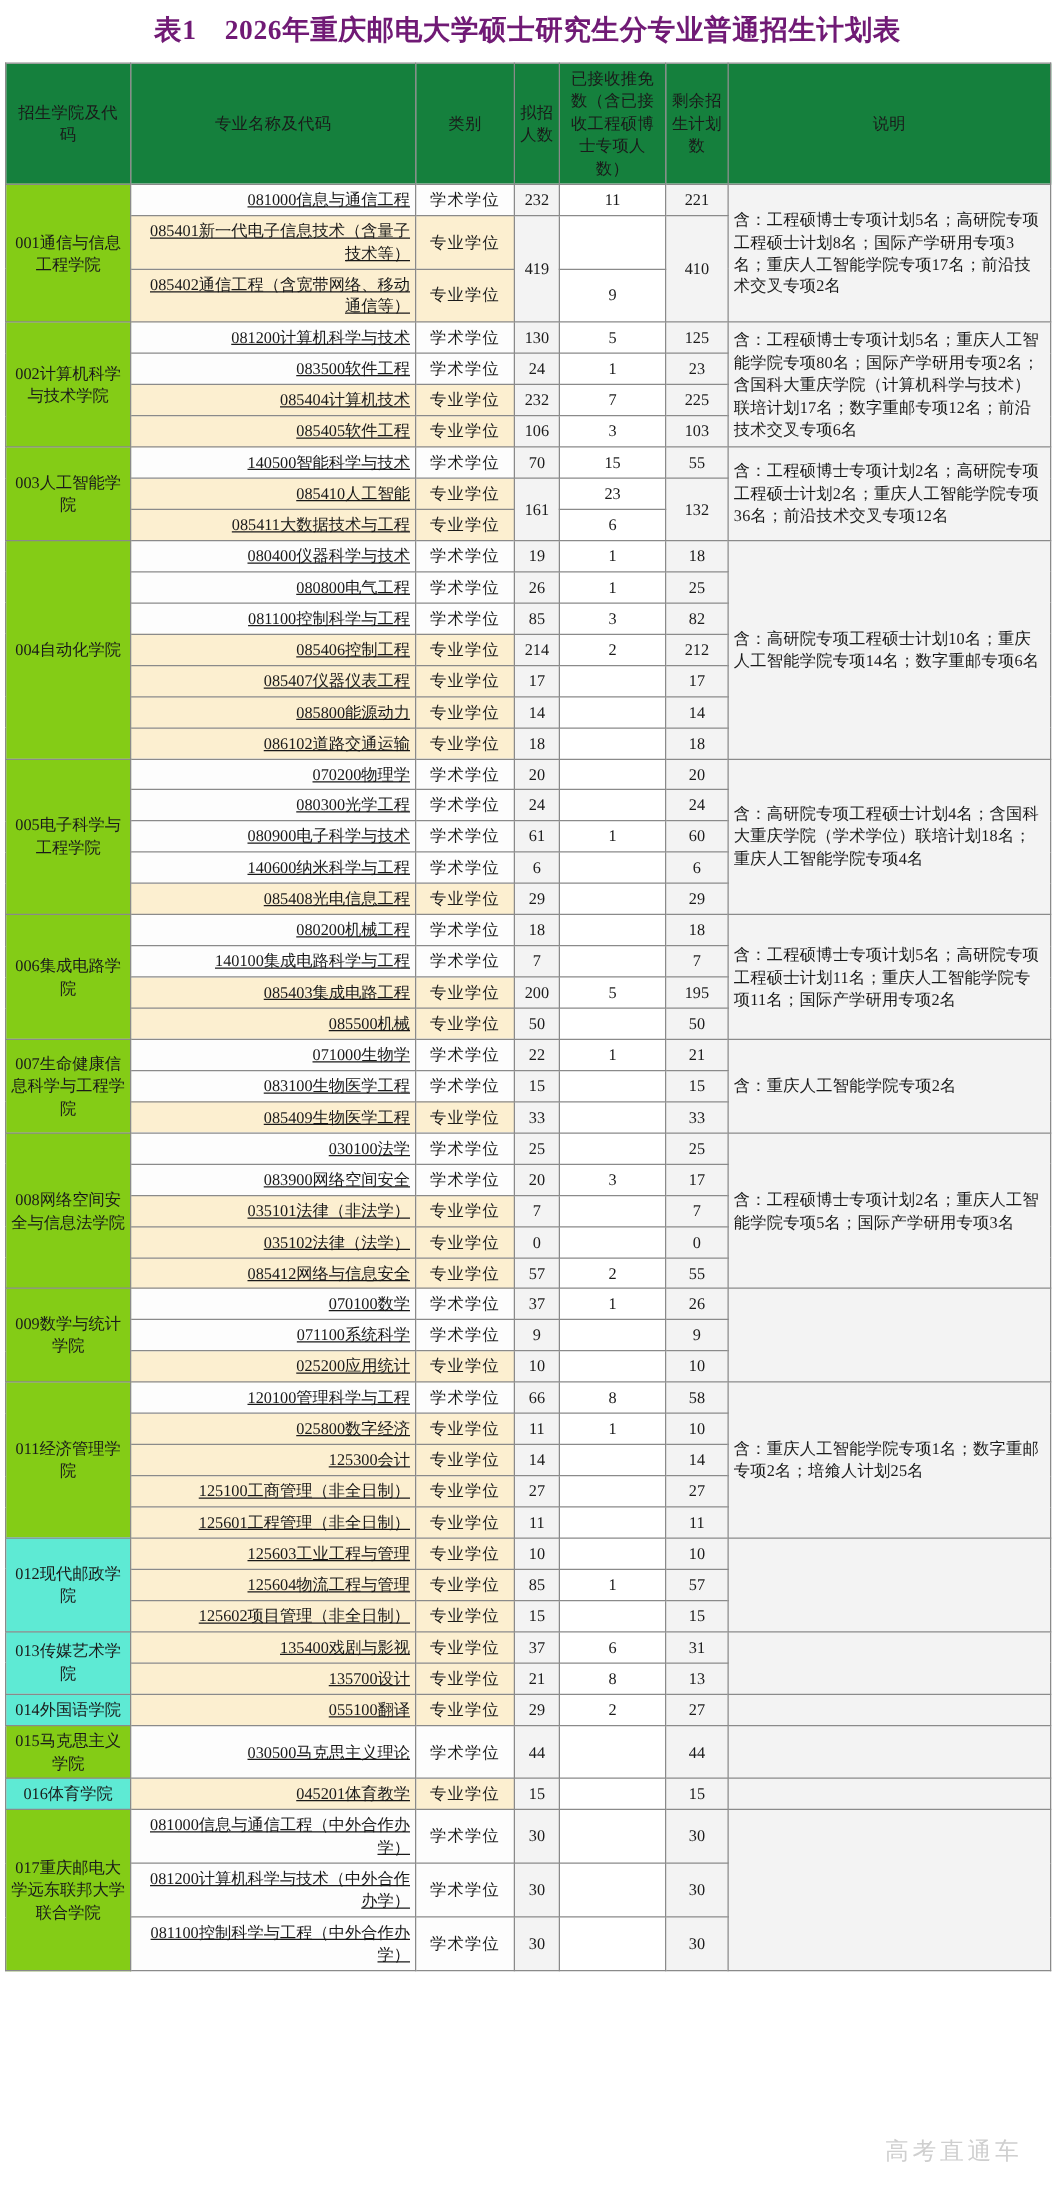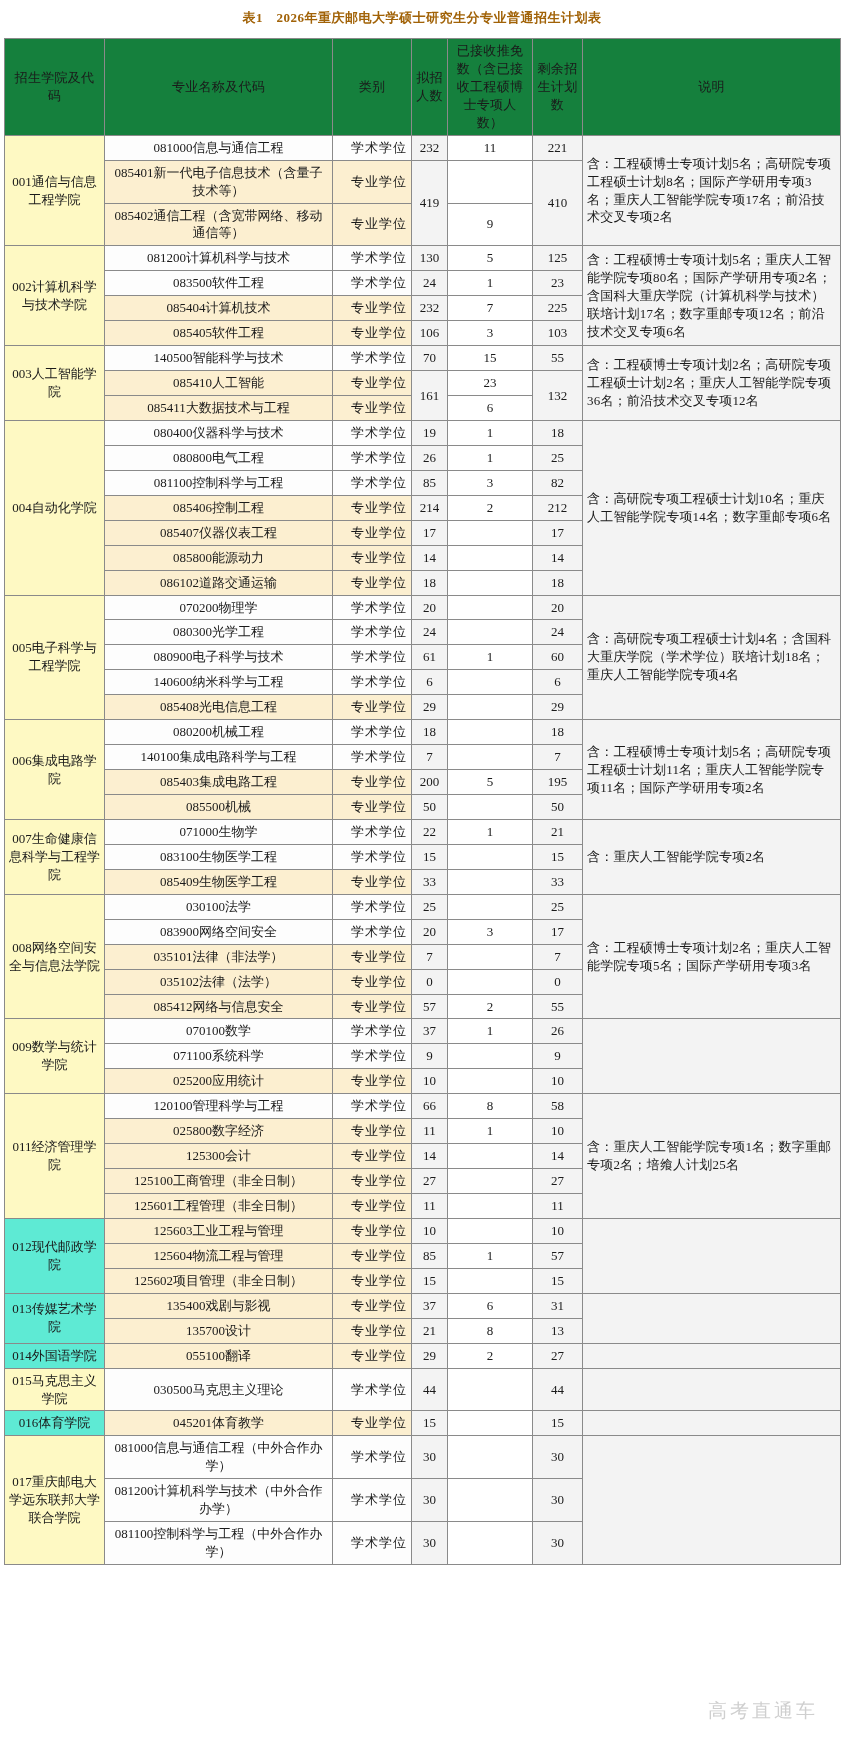--- a/index.html
+++ b/index.html
@@ -11,24 +11,24 @@
   }
   #page{
     width:844px;
     min-height:1751px;
     position:relative;
     background:#ffffff;
     box-sizing:border-box;
   }
   .title{
     text-align:center;
-    font-size:13px;
+    font-size:22px;
     font-weight:bold;
     letter-spacing:0.5px;
-    color:#a16207;
+    color:#701a75;
     padding:9px 0 11px 0;
     font-family:"Liberation Serif","DejaVu Serif",serif;
   }
   table.plan{
     border-collapse:collapse;
     width:836px;
     margin:0 4px;
     table-layout:fixed;
     background:#fff;
   }
@@ -45,33 +45,34 @@
   thead th{
     background:#15803d;
     font-weight:normal;
     text-align:center;
     height:78px;
     font-size:13px;
     letter-spacing:0.3px;
   }
   td.college{
     text-align:center;
-    background:#fef9c3;
+    background:#84cc16;
     font-size:13.5px;
     line-height:1.5;
   }
   td.major{
-    text-align:center;
+    text-align:right;
     padding-left:7px;
     font-size:13.5px;
     background:#fdfdfd;
     line-height:1.45;
+    text-decoration:underline;
   }
   td.cat{
-    text-align:right;
+    text-align:center;
     background:#fdfdfd;
     font-size:13px;
     letter-spacing:1px;
     white-space:nowrap;
   }
   td.num{
     text-align:center;
     background:#f3f3f3;
     font-size:14px;
   }
@@ -88,21 +89,21 @@
     padding:4px 6px;
     letter-spacing:0.2px;
     vertical-align:middle;
   }
   
   tr.pro td.major,tr.pro td.cat{background:#fcefd0;}
   tr.pro td.college{background:#5eead4;}
   .watermark{
     position:absolute;
     right:26px;
-    bottom:27px;
+    bottom:17px;
     font-size:19px;
     color:#cfcfcf;
     letter-spacing:3px;
     font-family:"Liberation Sans","DejaVu Sans",sans-serif;
     pointer-events:none;
   }
   colgroup .c-col{width:100px;}
   colgroup .c-maj{width:228px;}
   colgroup .c-cat{width:79px;}
   colgroup .c-pl{width:36px;}

